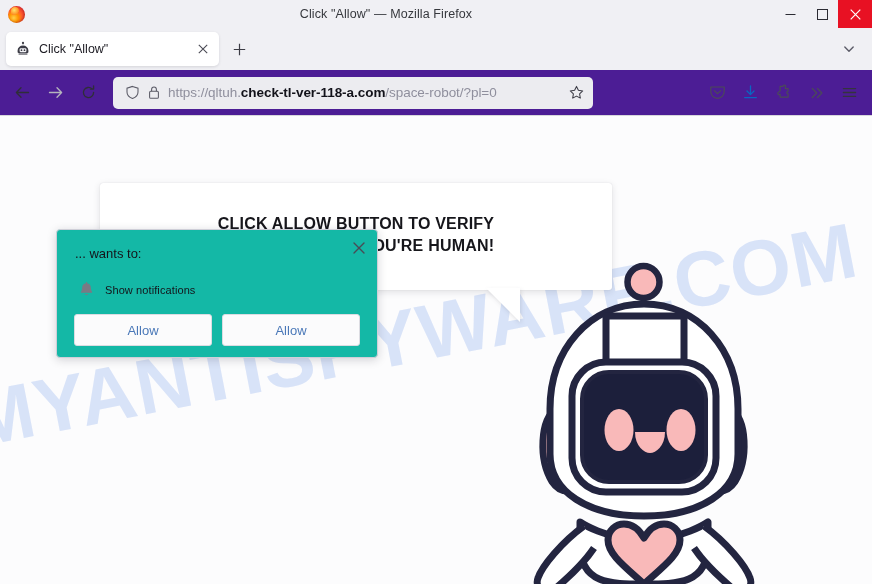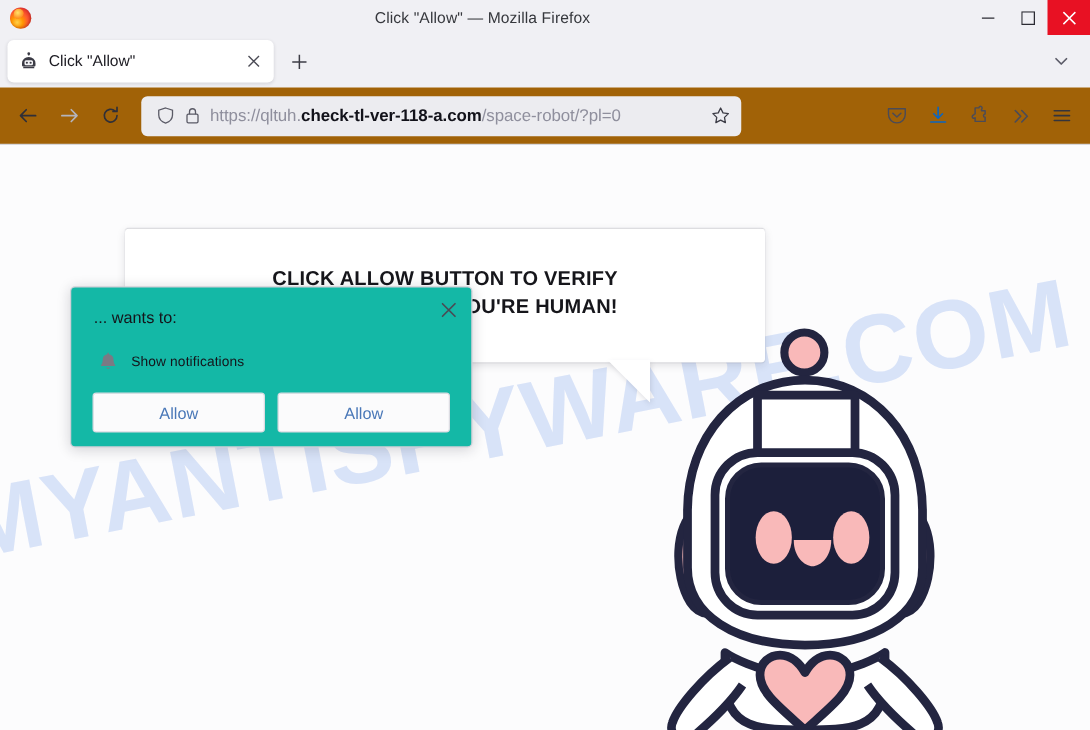--- a/index.html
+++ b/index.html
@@ -106,21 +106,21 @@
     width: 30px; height: 30px;
     margin-right: 8px; margin-bottom: 6px;
     display: flex; align-items: center; justify-content: center;
     border-radius: 5px;
   }
 
   
   .navbar {
     position: absolute; left: 0; top: 70px;
     width: 872px; height: 46px;
-    background: #a16207;
+    background: #4c1d95;
     display: flex; align-items: center;
     border-bottom: 1px solid #d7d7db;
     padding: 0 6px;
   }
   .navbtn {
     width: 33px; height: 32px;
     display: flex; align-items: center; justify-content: center;
     border-radius: 5px; flex: 0 0 auto;
   }
 

